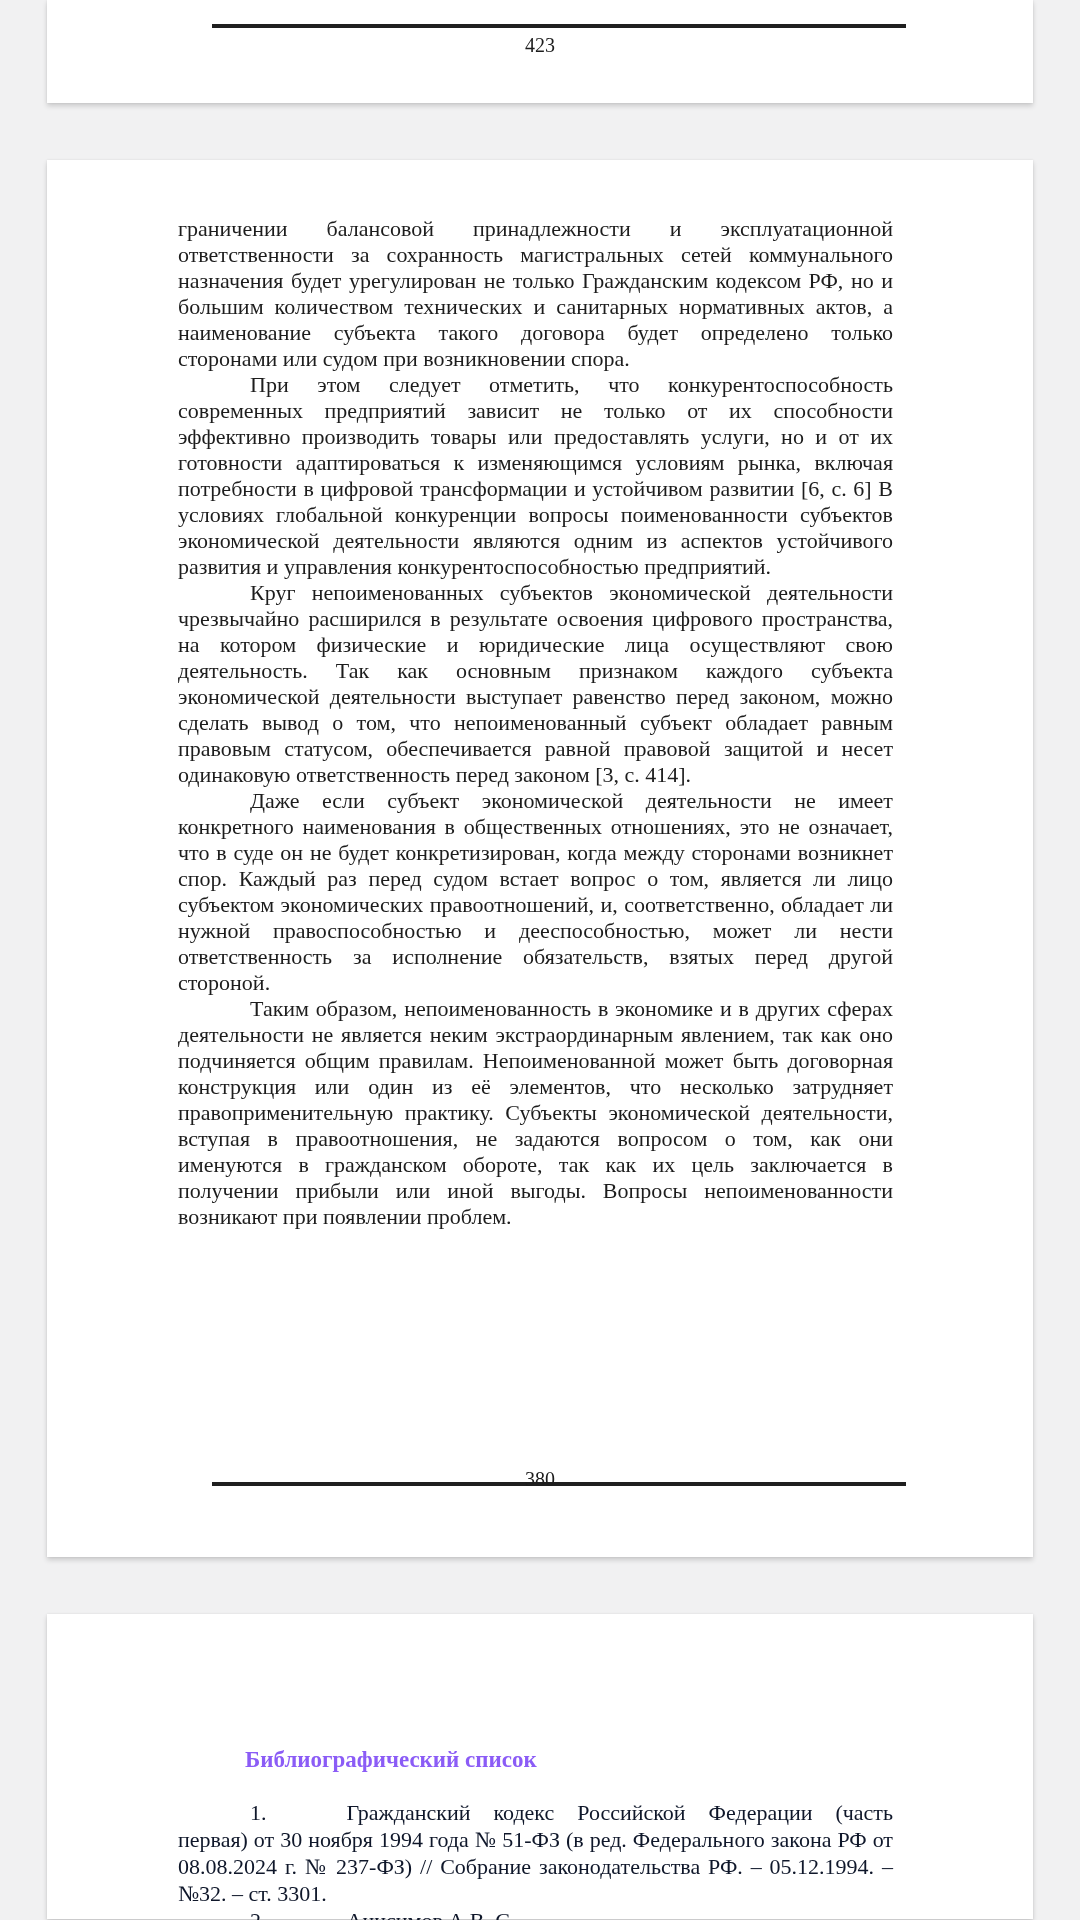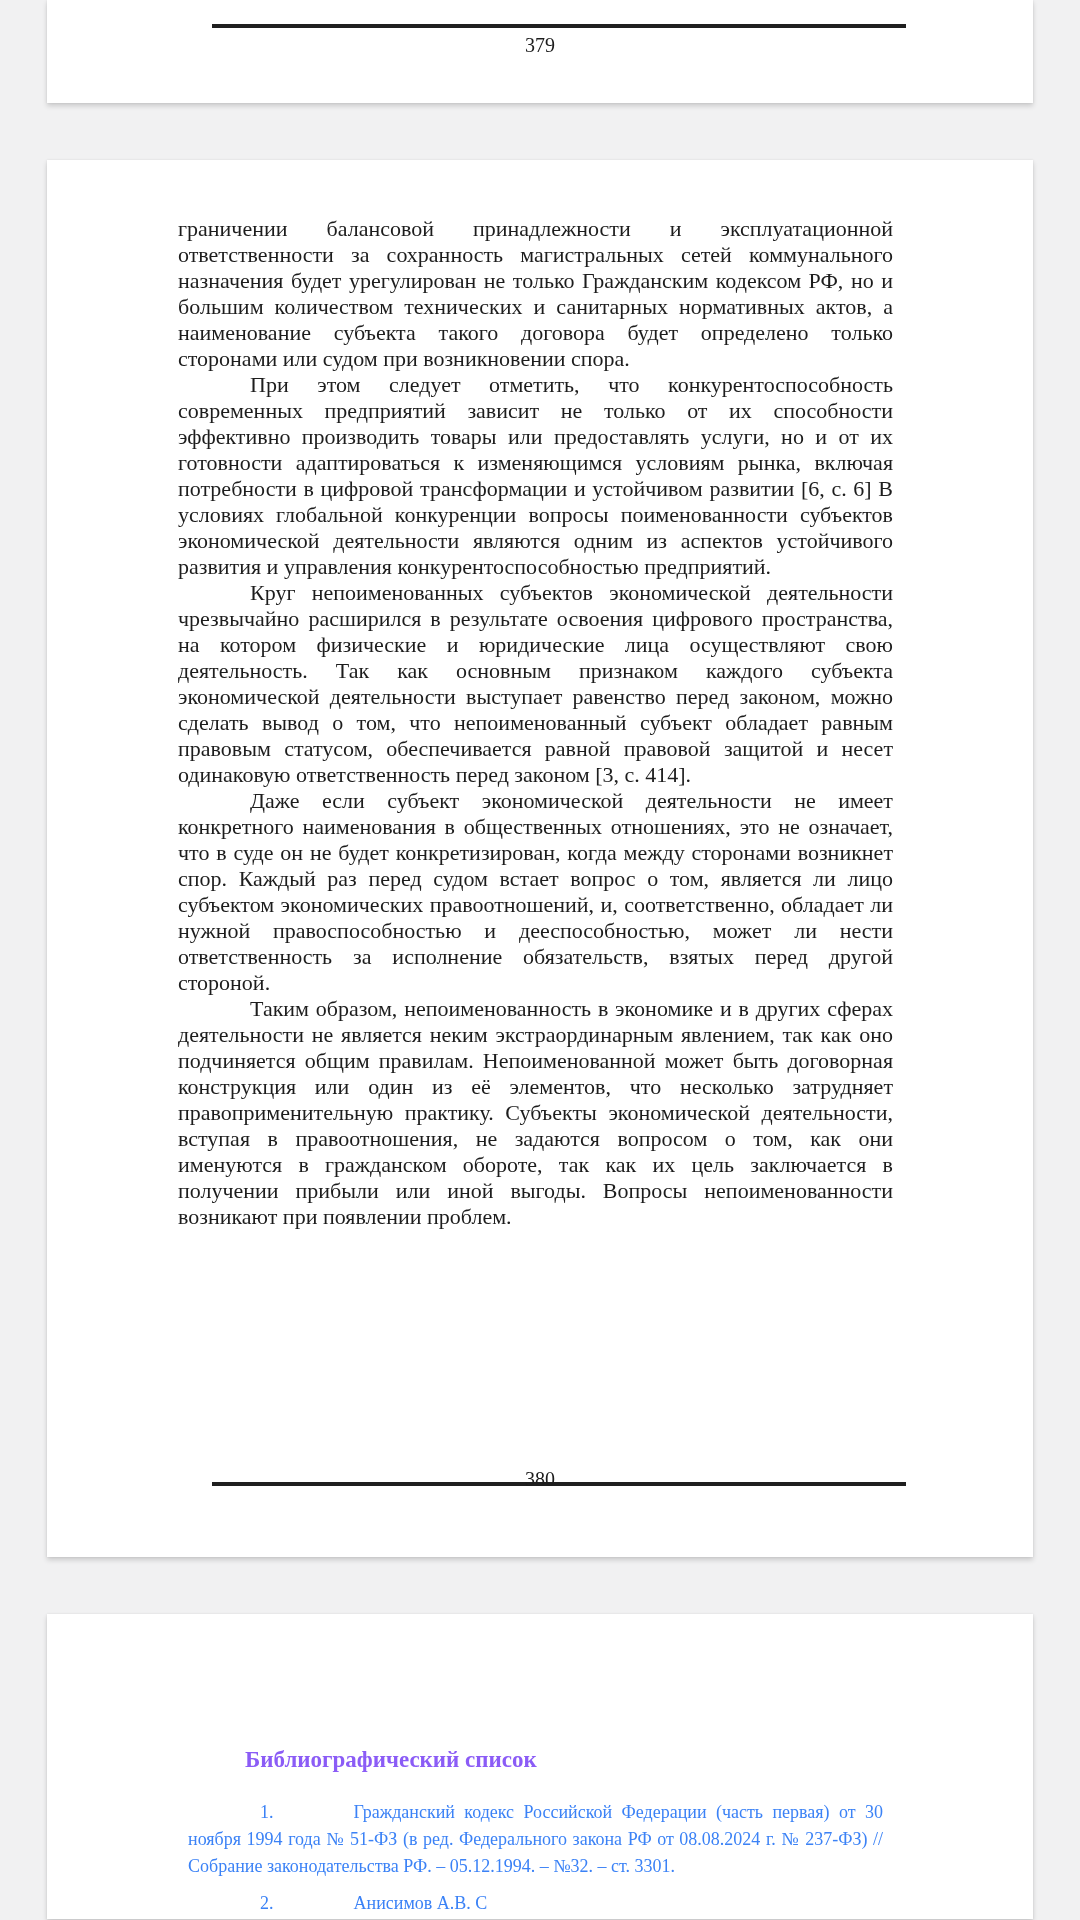--- a/index.html
+++ b/index.html
@@ -73,40 +73,40 @@
   .para.noindent { text-indent: 0; }
 
   .bib-heading {
     font-size: 23px;
     font-weight: bold;
     line-height: 30px;
     margin: 0 0 24px 67px;
     color: #8b5cf6;
   }
   .ref {
-    margin: 10px;
-    font-size: 18px;
+    margin: 0;
+    font-size: 22px;
     line-height: 27px;
     text-align: justify;
     text-indent: 72px;
-    color: #3b82f6;
+    color: #0f172a;
   }
   .ref .tab {
     display: inline-block;
     width: 80px;
   }
 </style>
 </head>
 <body>
 
 <div class="viewer">
 
   <div class="page page-1">
     <div class="footer-rule"></div>
-    <div class="page-number">379</div>
+    <div class="page-number">423</div>
   </div>
 
   <div class="page-gap"></div>
 
   <div class="page page-2">
     <div class="textblock">
       <p class="para noindent">граничении балансовой принадлежности и эксплуатационной ответственности за сохранность магистральных сетей коммунального назначения будет урегулирован не только Гражданским кодексом РФ, но и большим количеством технических и санитарных нормативных актов, а наименование субъекта такого договора будет определено только сторонами или судом при возникновении спора.</p>
       <p class="para">При этом следует отметить, что конкурентоспособность современных предприятий зависит не только от их способности эффективно производить товары или предоставлять услуги, но и от их готовности адаптироваться к изменяющимся условиям рынка, включая потребности в цифровой трансформации и устойчивом развитии [6, с. 6] В условиях глобальной конкуренции вопросы поименованности субъектов экономической деятельности являются одним из аспектов устойчивого развития и управления конкурентоспособностью предприятий.</p>
       <p class="para">Круг непоименованных субъектов экономической деятельности чрезвычайно расширился в результате освоения цифрового пространства, на котором физические и юридические лица осуществляют свою деятельность. Так как основным признаком каждого субъекта экономической деятельности выступает равенство перед законом, можно сделать вывод о том, что непоименованный субъект обладает равным правовым статусом, обеспечивается равной правовой защитой и несет одинаковую ответственность перед законом [3, с. 414].</p>
       <p class="para">Даже если субъект экономической деятельности не имеет конкретного наименования в общественных отношениях, это не означает, что в суде он не будет конкретизирован, когда между сторонами возникнет спор. Каждый раз перед судом встает вопрос о том, является ли лицо субъектом экономических правоотношений, и, соответственно, обладает ли нужной правоспособностью и дееспособностью, может ли нести ответственность за исполнение обязательств, взятых перед другой стороной.</p>

